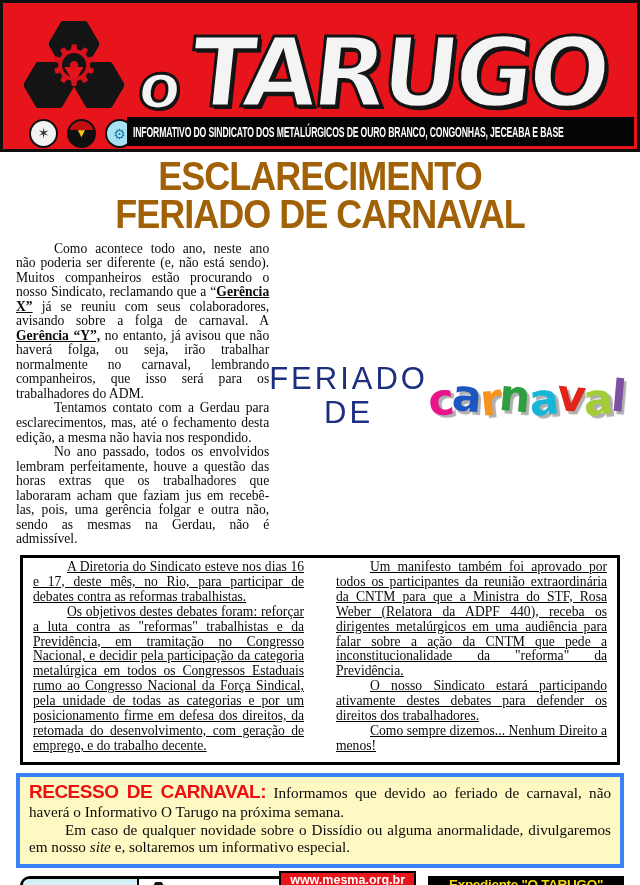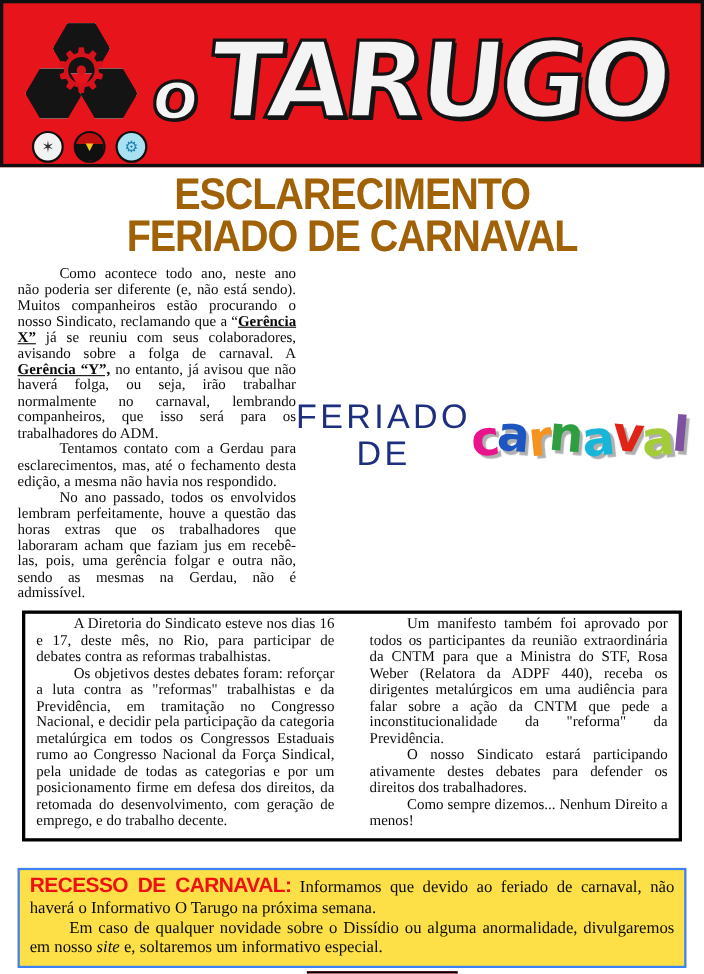--- a/index.html
+++ b/index.html
@@ -55,26 +55,26 @@
               font-size:44px; line-height:1; letter-spacing:-2px; white-space:nowrap; }
   .carnaval span { display:inline-block; text-shadow:3px 3px 1px rgba(110,110,110,.55), -1px -1px 0 #fff; }
   .carnaval span:nth-child(odd) { transform:rotate(-6deg) translateY(2px); }
   .carnaval span:nth-child(even) { transform:rotate(5deg) translateY(-2px); }
 
   
   .artbox { margin:8px 20px 0 20px; border:3px solid #000; padding:2px 10px 8px 10px; }
   .art-title { color:#ee1111; text-align:center; font-family:"Liberation Sans",sans-serif;
                font-weight:800; font-size:27px; line-height:1.08; letter-spacing:-1px;
                padding:2px 0 4px 0; }
-  .art-cols { display:flex; gap:32px; }
+  .art-cols { display:flex; gap:32px;text-decoration:underline; }
   .art-col { flex:1; font-size:13.6px; line-height:1.1; text-align:justify; color:#0a0a0a; }
   .art-col p { text-indent:34px; }
 
   
-  .recesso { margin:24px 16px 0 16px; border:2px solid #3b82f6; background:#fde047;
+  .recesso { margin:8px 16px 0 16px; border:4px solid #3b82f6; background:#fef9c3;
              padding:4px 9px 8px 9px; font-size:15.2px; line-height:1.16; color:#0a0a0a;
              text-align:justify; }
   .rec-label { font-family:"Liberation Sans",sans-serif; font-weight:800; color:#ee1111;
                font-size:19px; letter-spacing:-.5px; }
   .recesso .p2 { text-indent:36px; }
   .it { font-style:italic; }
 
   
   .footer { margin:8px 16px 0 20px; display:flex; gap:12px; height:60px; }
   .org-box { position:relative; width:396px; border:3px solid #000; border-radius:10px;
@@ -122,20 +122,24 @@
   </div>
   <div class="mast-title">
     <span class="t-o">o</span>
     <span class="t-main">TARUGO</span>
   </div>
   <div class="minilogos">
     <div class="mini seal">✶</div>
     <div class="mini forca">▼</div>
     <div class="mini cntm">⚙</div>
   </div>
+  <div class="strip">
+    <span class="strip-title">INFORMATIVO DO SINDICATO DOS METALÚRGICOS DE OURO BRANCO, CONGONHAS, JECEABA E BASE</span>
+
+  </div>
 </div>
 
 <div class="headline">
   <div>ESCLARECIMENTO</div>
   <div>FERIADO DE CARNAVAL</div>
 </div>
 
 <div class="lead">
   <div class="lead-text">
     <p><span>Como acontece todo ano, neste ano não poderia ser diferente (e, não está sendo). Muitos companheiros estão procurando o nosso Sindicato, reclamando que a “</span><span class="gbold">Gerência X”</span><span> já se reuniu com seus colaboradores, avisando sobre a folga de carnaval. A </span><span class="gbold">Gerência “Y”,</span><span> no entanto,  já avisou que não haverá folga, ou seja, irão trabalhar normalmente no carnaval, lembrando companheiros, que isso será para os trabalhadores do ADM.</span></p>

